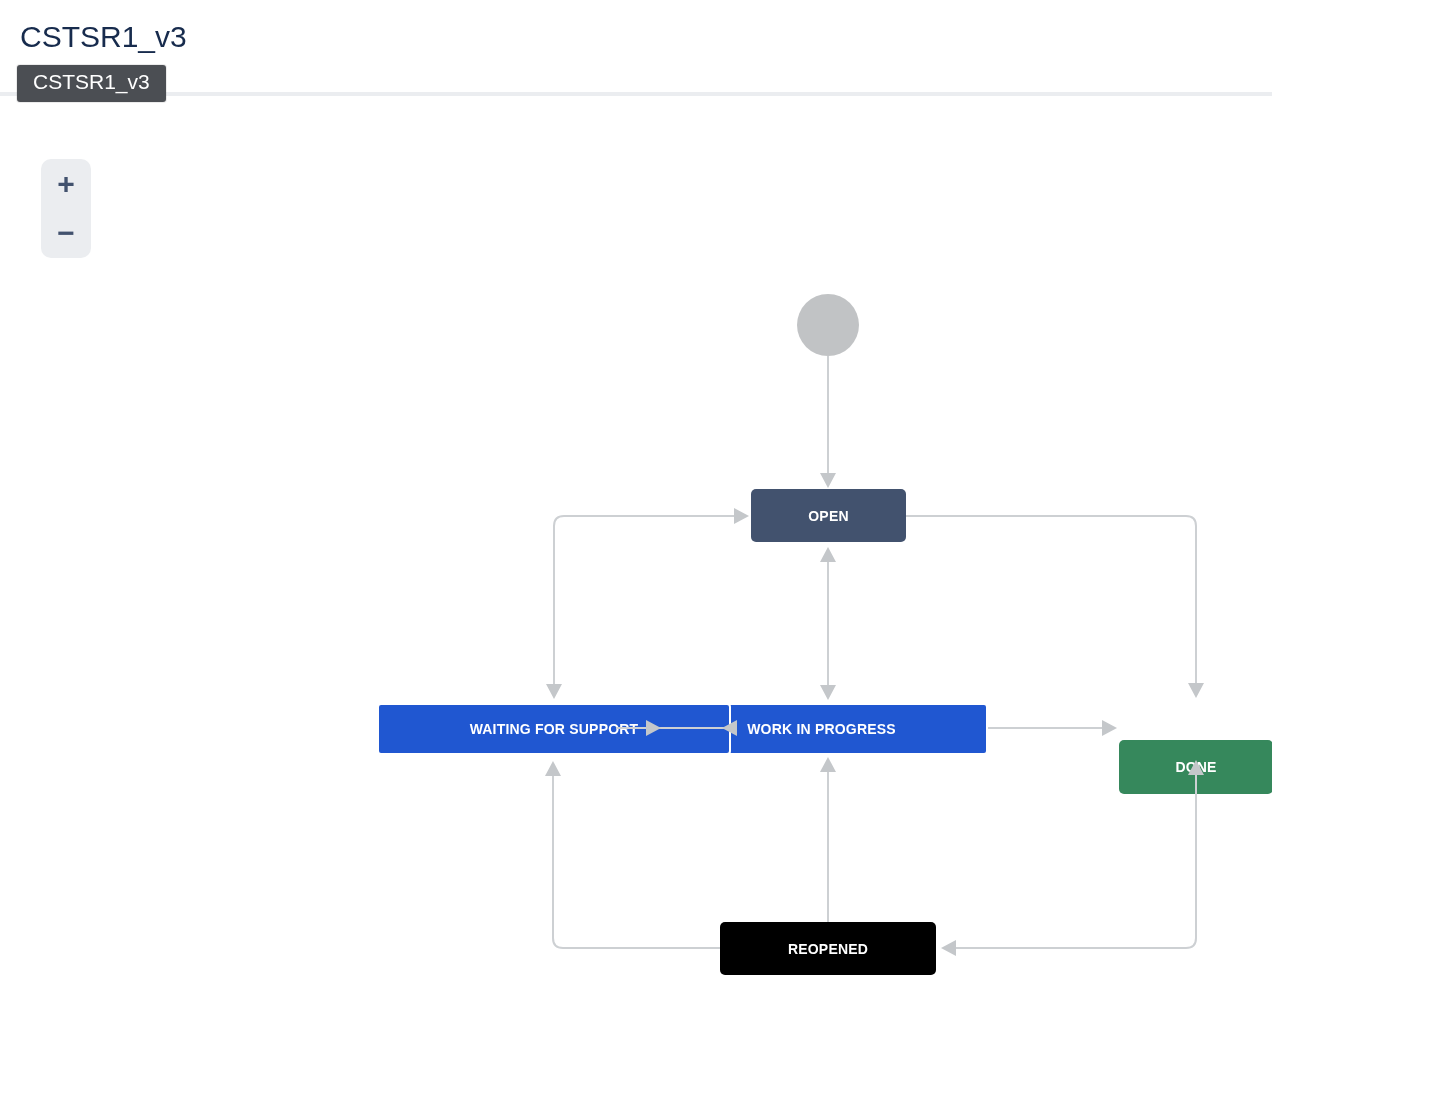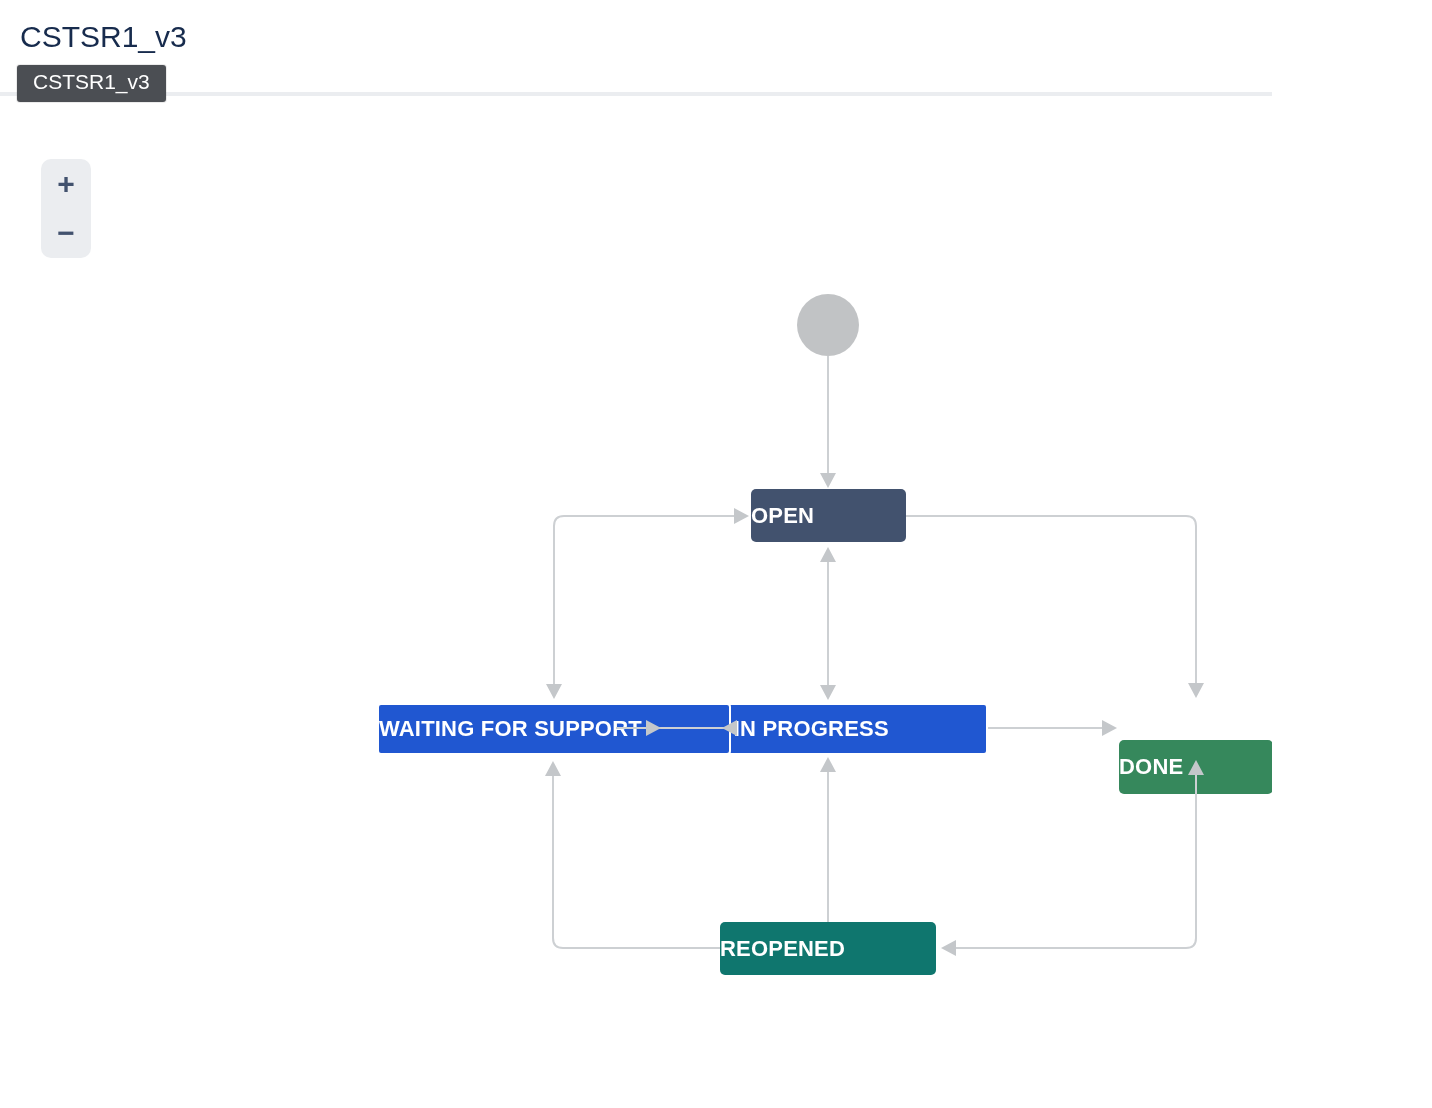--- a/index.html
+++ b/index.html
@@ -29,33 +29,33 @@
   }
   .zoom-btn {
     flex:1; border:none; background:transparent; cursor:pointer;
     color:#42526e; font-size:30px; font-weight:700; line-height:1;
     font-family:"Liberation Sans", sans-serif;
     display:flex; align-items:center; justify-content:center;
   }
 
   
   .node {
-    position:absolute; display:flex; align-items:center; 
-    color:#ffffff; font-weight:700; font-size:22px; letter-spacing:0.2px;
+    position:absolute; display:flex; align-items:center; justify-content:center;
+    color:#ffffff; font-weight:700; font-size:14px; letter-spacing:0.2px;
     white-space:nowrap; overflow:hidden;
   }
   .start-node {
     position:absolute; left:797px; top:294px; width:62px; height:62px;
     border-radius:50%; background:#c1c3c5; z-index:2;
   }
   .n-open     { left:751px; top:489px;  width:155px; height:53px; background:#42526e; border-radius:5px; z-index:2; }
   .n-wfs      { left:377px; top:703px;  width:354px; height:52px; background:#2057d1; border-radius:4px; border:2px solid #ffffff; z-index:3; }
   .n-wip      { left:655px; top:703px;  width:333px; height:52px; background:#2057d1; border-radius:4px; border:2px solid #ffffff; z-index:2; }
   .n-done     { left:1119px; top:740px; width:154px; height:54px; background:#36885c; border-radius:5px; z-index:2; }
-  .n-reopened { left:720px; top:922px;  width:216px; height:53px; background:#0f766e; border-radius:5px; z-index:2; }
+  .n-reopened { left:720px; top:922px;  width:216px; height:53px; background:#000000; border-radius:5px; z-index:2; }
 
   svg.arrows {
     position:absolute; left:0; top:0; width:1432px; height:1108px;
     z-index:4; pointer-events:none;
   }
   svg.arrows path, svg.arrows line { stroke:#cdd0d3; stroke-width:2; fill:none; }
   svg.arrows polygon { fill:#c4c7ca; stroke:none; }
 </style>
 </head>
 <body>

